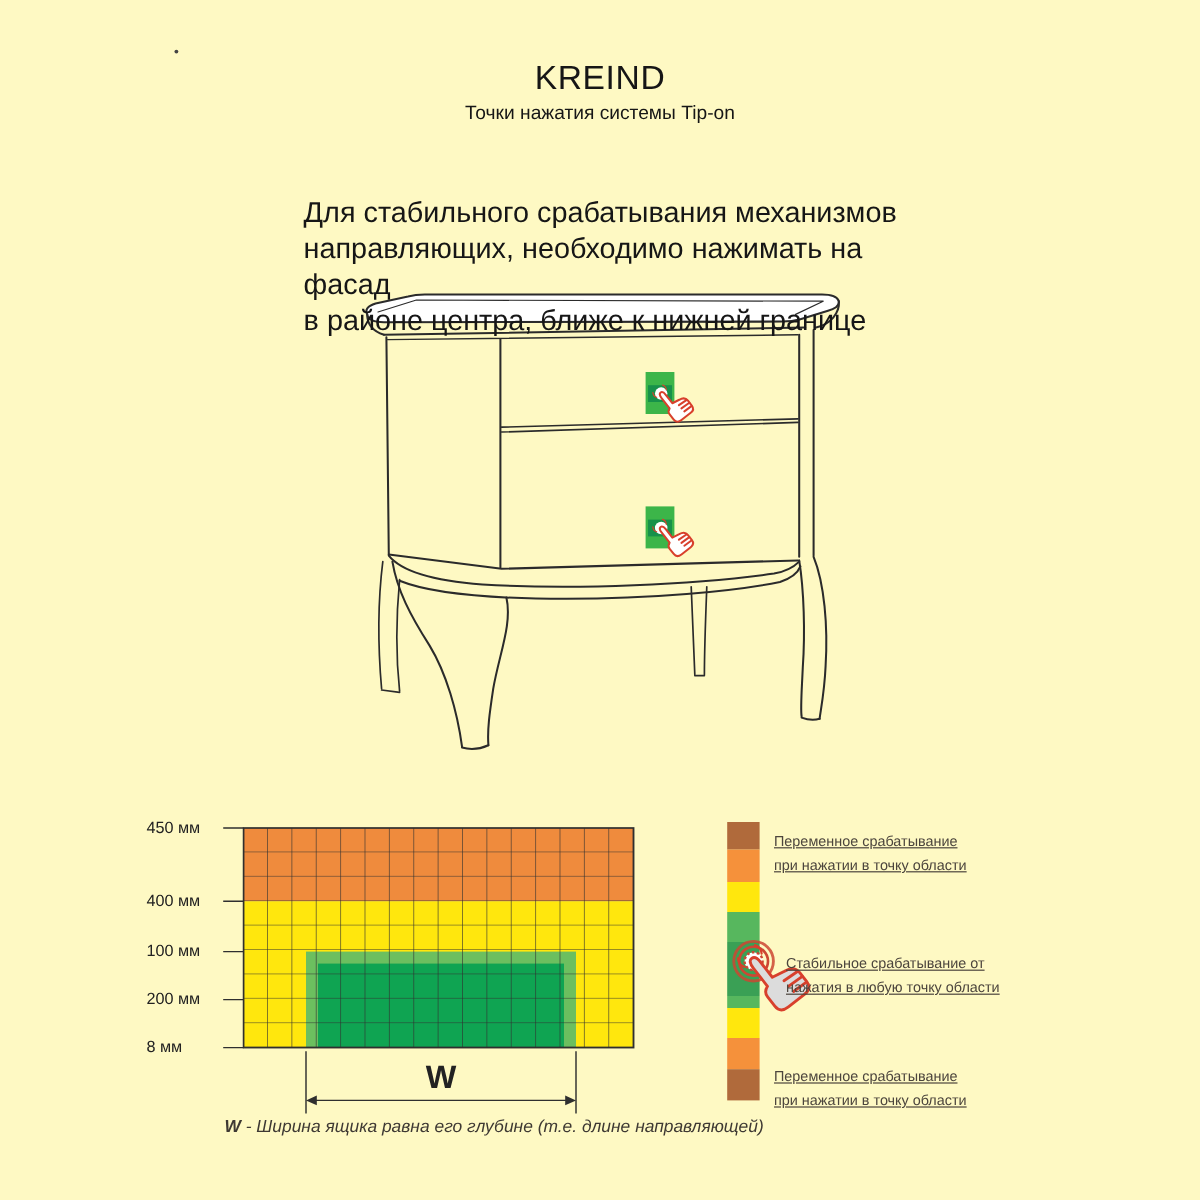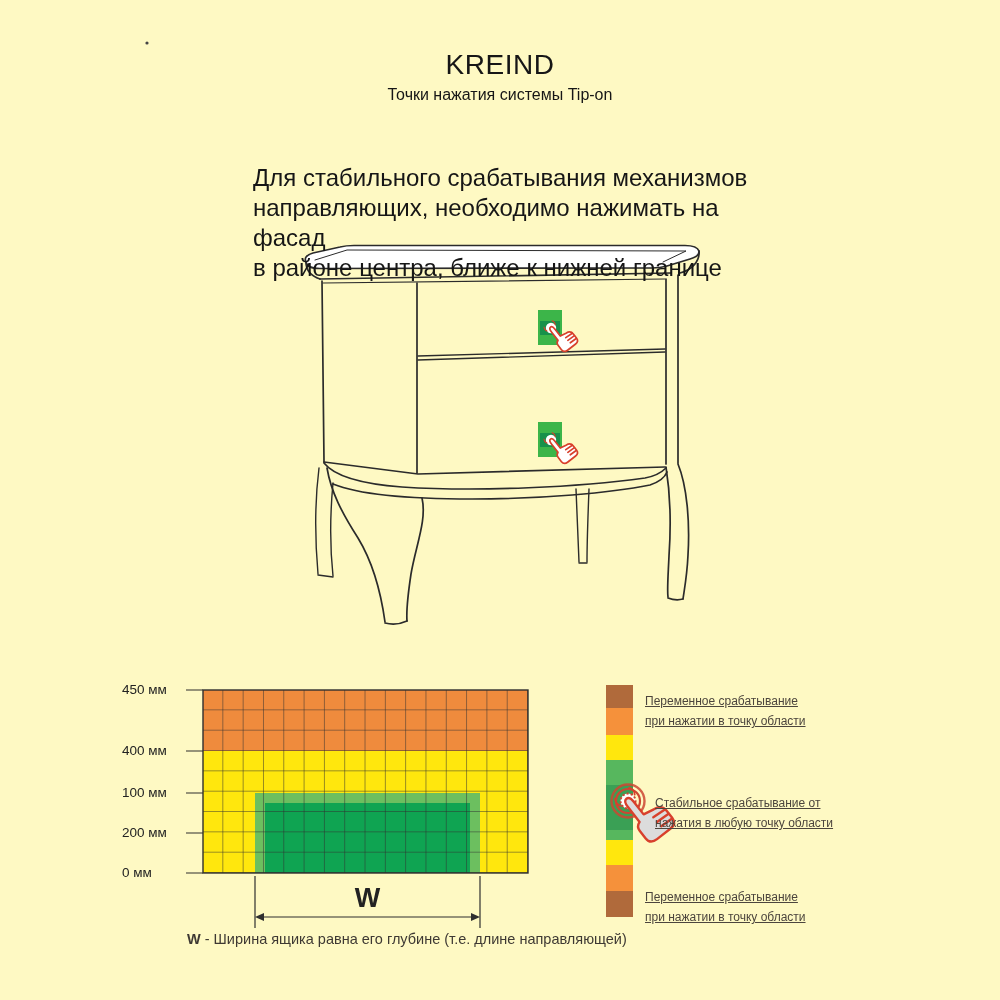--- a/index.html
+++ b/index.html
@@ -7,21 +7,21 @@
     position:relative;width:1000px;height:1000px;background:#fef9c3;overflow:hidden;
     font-family:"Liberation Sans", sans-serif;color:#161616;
   }
   .canvas svg.art{position:absolute;left:0;top:0;width:1000px;height:1000px;}
   .abs{position:absolute;}
   .title{left:0;right:0;top:49px;text-align:center;font-size:28px;letter-spacing:.5px;color:#161616;}
   .subtitle{left:0;right:0;top:86px;text-align:center;font-size:16px;color:#161616;}
   .descr{left:253px;top:139px;width:520px;font-size:24px;line-height:30px;white-space:pre-line;color:#161616;margin-top:24px;}
   .tick{width:64px;left:122px;text-align:left;font-size:13.5px;line-height:16px;color:#222;}
   .wlabel{left:335px;top:883px;width:65px;text-align:center;font-size:27px;font-weight:bold;color:#222;}
-  .caption{left:187px;top:931px;font-size:14.5px;color:#3e3933;white-space:nowrap;}
+  .caption{left:187px;top:931px;font-size:14.5px;color:#3e3933;white-space:nowrap;font-style:italic;}
   .legend-text{font-size:12px;line-height:20px;color:#4c453d;white-space:pre-line;text-decoration:underline;}
 </style>
 </head>
 <body>
 
 <div class="canvas">
 
   <svg class="art" viewBox="0 0 1000 1000" aria-hidden="true">
     <defs>
       <pattern id="gridPattern" width="20.3125" height="20.3333" patternUnits="userSpaceOnUse" patternTransform="translate(203,690)">
@@ -132,21 +132,21 @@
   <div class="abs title">KREIND</div>
   <div class="abs subtitle">Точки нажатия системы Tip-on</div>
   <div class="abs descr">Для стабильного срабатывания механизмов
 направляющих, необходимо нажимать на фасад
 в районе центра, ближе к нижней границе</div>
 
   <div class="abs tick" style="top:682px">450 мм</div>
   <div class="abs tick" style="top:743px">400 мм</div>
   <div class="abs tick" style="top:785px">100 мм</div>
   <div class="abs tick" style="top:825px">200 мм</div>
-  <div class="abs tick" style="top:865px">0 мм</div>
+  <div class="abs tick" style="top:865px">8 мм</div>
 
   <div class="abs wlabel">W</div>
   <div class="abs caption"><b>W</b><span> - Ширина ящика равна его глубине (т.е. длине направляющей)</span></div>
 
   <div class="abs legend-text" style="left:645px;top:691px">Переменное срабатывание
 при нажатии в точку области</div>
   <div class="abs legend-text" style="left:655px;top:793px">Стабильное срабатывание от
 нажатия в любую точку области</div>
   <div class="abs legend-text" style="left:645px;top:887px">Переменное срабатывание
 при нажатии в точку области</div>

